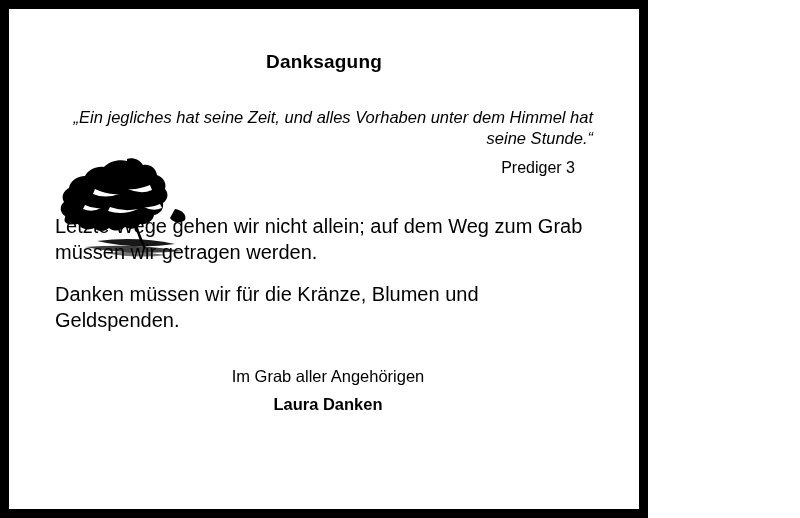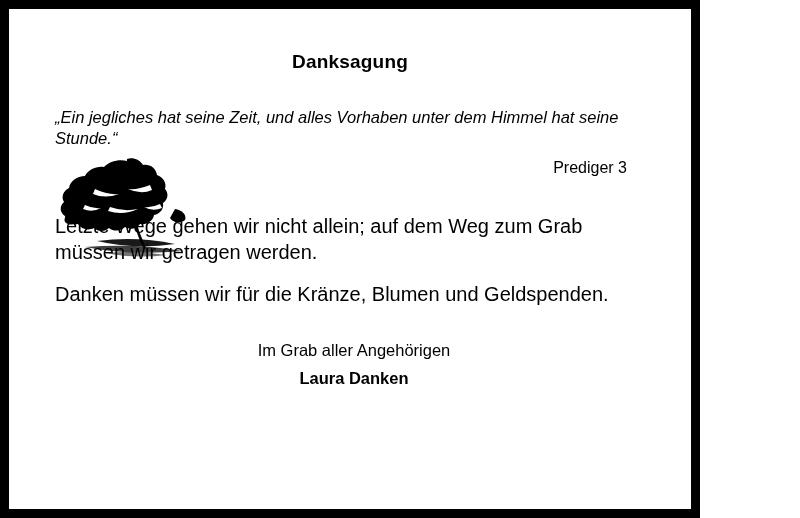--- a/index.html
+++ b/index.html
@@ -9,42 +9,42 @@
   }
   body {
     width: 800px;
     height: 518px;
     font-family: "Liberation Sans", sans-serif;
     color: #000000;
     overflow: hidden;
   }
   .notice-frame {
     box-sizing: border-box;
-    width: 700px;
+    width: 648px;
     height: 518px;
     border: 9px solid #000000;
     background: #ffffff;
     position: relative;
   }
   .inner {
     box-sizing: border-box;
     width: 100%;
     height: 100%;
     padding: 30px 46px 20px 46px;
     position: relative;
   }
   .headline {
     text-align: center;
     font-weight: bold;
     font-size: 19px;
     letter-spacing: 0.2px;
     margin-top: 12px;
   }
   .quote {
-    text-align: left;
+    text-align: right;
     font-style: italic;
     font-size: 16.5px;
     margin-top: 34px;
     line-height: 1.3;
   }
   .quote-source {
     text-align: right;
     font-size: 16px;
     margin-top: 9px;
     padding-right: 18px;

